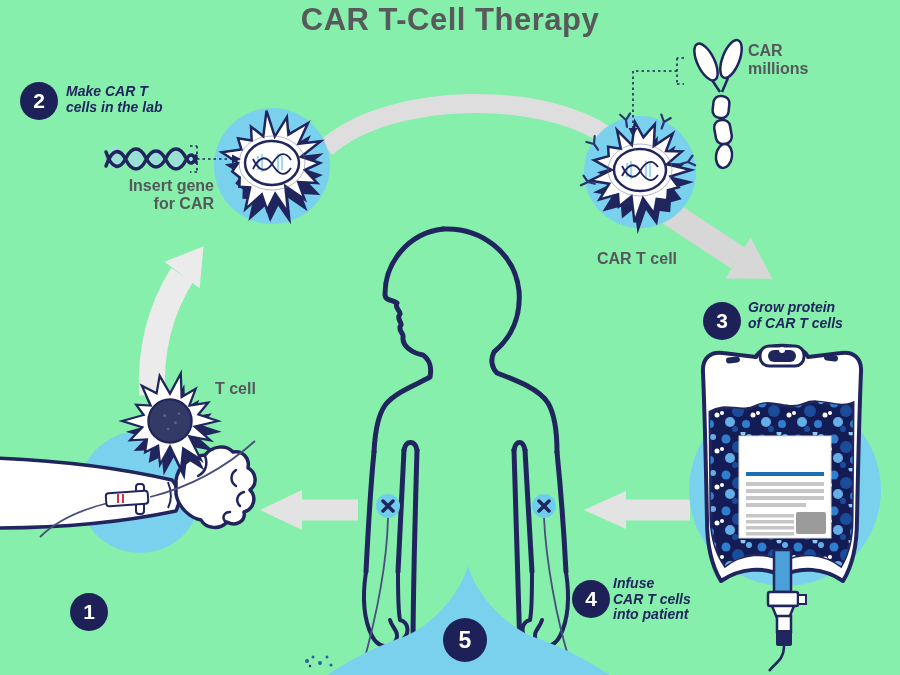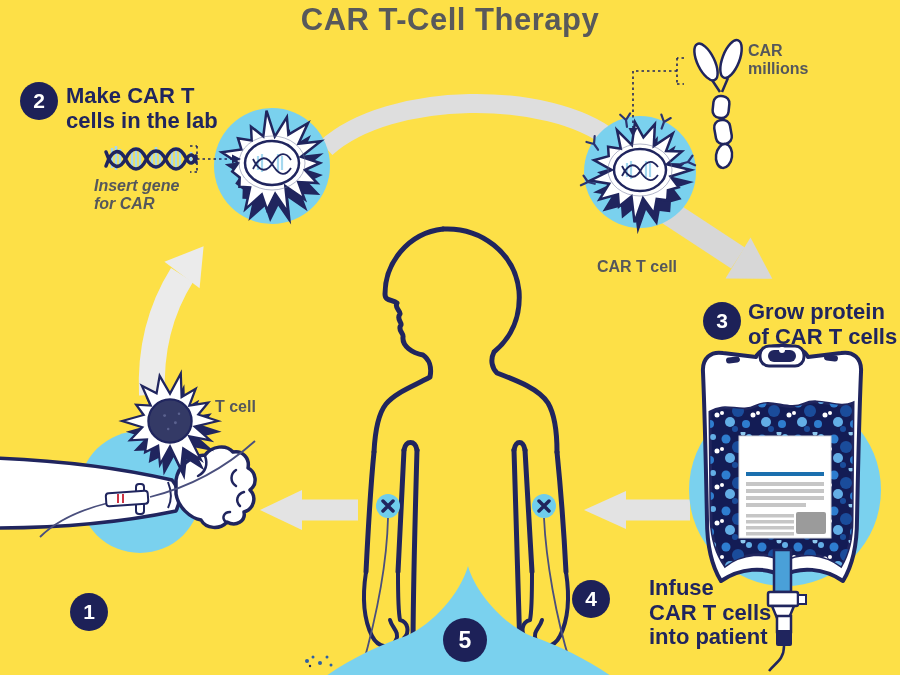--- a/index.html
+++ b/index.html
@@ -1,28 +1,28 @@
 <!DOCTYPE html>
 <html><head>
 <meta charset="utf-8">
 <style>
   html,body{margin:0;padding:0;background:#fff;}
-  .canvas{position:relative;width:900px;height:675px;background:#fde047;overflow:hidden;
+  .canvas{position:relative;width:900px;height:675px;background:#86efac;overflow:hidden;
           font-family:"Liberation Sans",sans-serif;}
   .title{position:absolute;left:0;right:0;top:2px;text-align:center;font-size:31px;
          font-weight:bold;color:#58595b;letter-spacing:.5px;}
   .badge{position:absolute;width:38px;height:38px;border-radius:50%;background:#1d2158;
          color:#fff;display:flex;align-items:center;justify-content:center;
          font-size:21px;font-weight:bold;}
   .badge.big{width:44px;height:44px;font-size:23px;}
-  .step-label{position:absolute;font-weight:bold;color:#20255e;font-size:22px;
-              line-height:1.12;white-space:pre-line;}
+  .step-label{position:absolute;font-weight:bold;color:#20255e;font-size:14px;
+              line-height:1.12;white-space:pre-line;font-style:italic;}
   .gray-label{position:absolute;font-weight:bold;color:#55575b;font-size:16px;
               line-height:1.15;white-space:pre-line;}
-  .center{text-align:left;font-style:italic;}
+  .center{text-align:right;}
   svg{position:absolute;left:0;top:0;}
 </style>
 </head>
 <body>
 
 <div class="canvas">
 
 <svg width="900" height="675" viewBox="0 0 900 675">
   <defs>
     <pattern id="cellDots" width="36" height="36" patternUnits="userSpaceOnUse">
@@ -273,38 +273,38 @@
 </div>
 <div class="step-label" style="left:66px;top:84px;">Make CAR T
 cells in the lab</div>
 
 <div class="gray-label center" style="left:94px;top:177px;width:120px;">Insert gene
 for CAR</div>
 
 <div class="gray-label" style="left:748px;top:42px;">CAR
 millions</div>
 
-<div class="gray-label" style="left:597px;top:250px;margin-top:8px;">CAR T cell</div>
+<div class="gray-label" style="left:597px;top:250px;">CAR T cell</div>
 
 <div class="badge" style="left:703px;top:302px;">
   <span>3</span>
 </div>
 <div class="step-label" style="left:748px;top:300px;">Grow protein
 of CAR T cells</div>
 
-<div class="gray-label" style="left:215px;top:398px;">T cell</div>
+<div class="gray-label" style="left:215px;top:380px;">T cell</div>
 
 <div class="badge" style="left:70px;top:593px;">
   <span>1</span>
 </div>
 
 <div class="badge" style="left:572px;top:580px;">
   <span>4</span>
 </div>
-<div class="step-label" style="left:613px;top:576px;margin-left:36px;">Infuse
+<div class="step-label" style="left:613px;top:576px;">Infuse
 CAR T cells
 into patient</div>
 
 <div class="badge big" style="left:443px;top:618px;">
   <span>5</span>
 </div>
 
 </div>
 
 </body></html>

